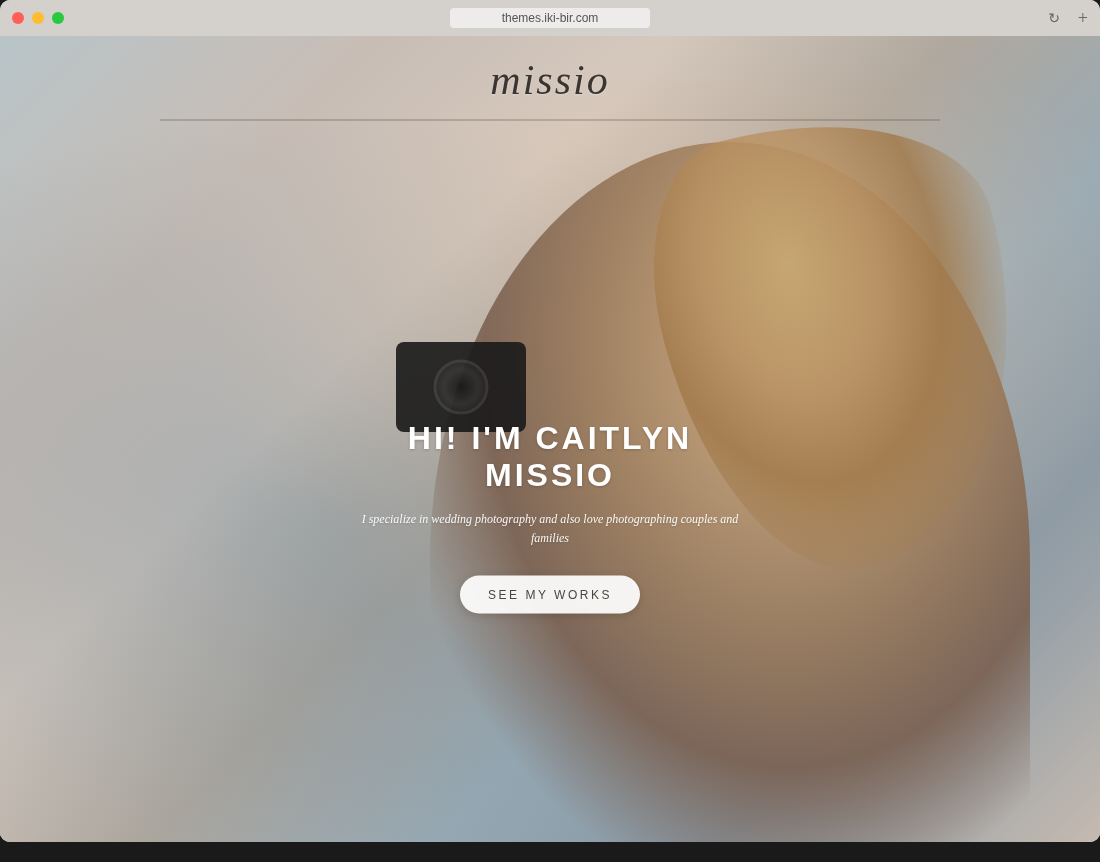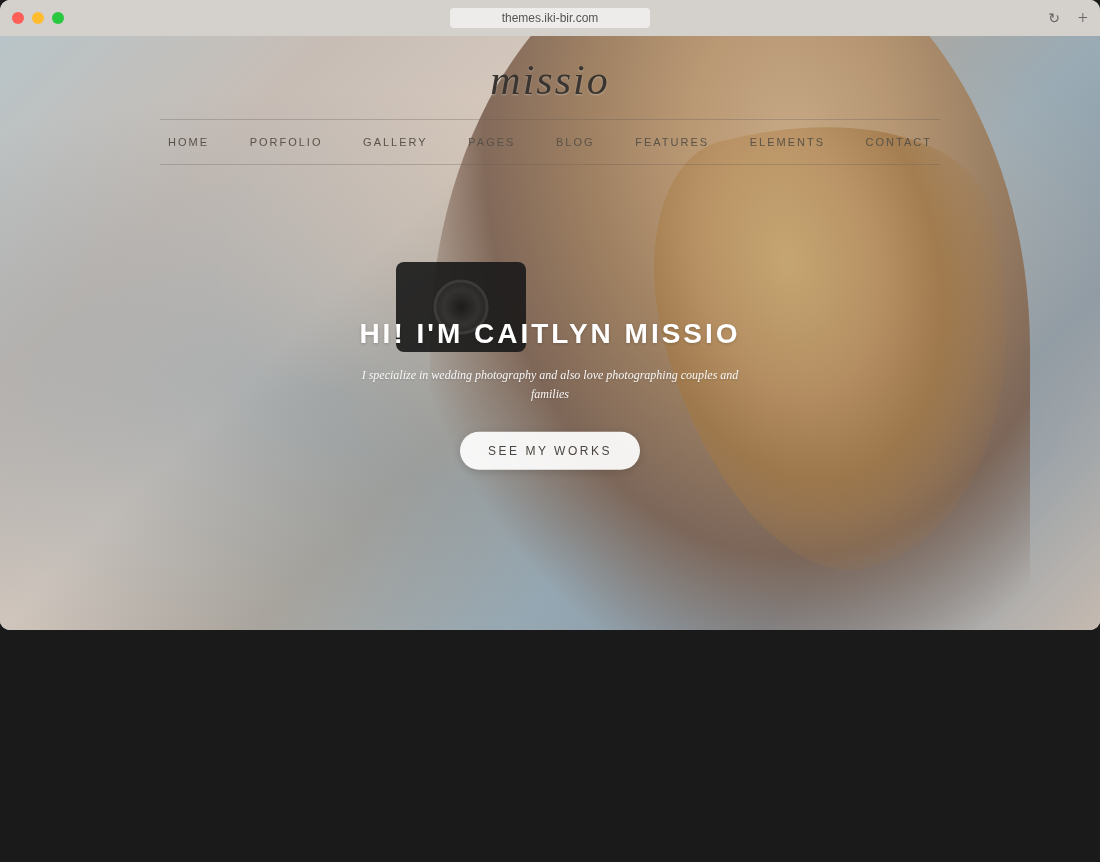--- a/index.html
+++ b/index.html
@@ -11,21 +11,21 @@
     body {
       width: 1100px;
       height: 862px;
       background: #1a1a1a;
       font-family: 'Georgia', serif;
       overflow: hidden;
     }
 
     .mac-window {
       width: 1100px;
-      height: 630px;
+      height: 842px;
       background: #e8e4e0;
       border-radius: 10px;
       overflow: hidden;
       display: flex;
       flex-direction: column;
     }
 
     .mac-titlebar {
       background: #d4d0cc;
       height: 36px;
@@ -232,21 +232,21 @@
       top: 50%;
       left: 50%;
       transform: translate(-50%, -10%);
       text-align: center;
       z-index: 10;
       width: 400px;
     }
 
     .hero-title {
       font-family: -apple-system, 'Helvetica Neue', sans-serif;
-      font-size: 28px;
+      font-size: 32px;
       font-weight: 600;
       color: #ffffff;
       letter-spacing: 3px;
       text-transform: uppercase;
       margin-bottom: 16px;
       text-shadow: 0 1px 3px rgba(0,0,0,0.2);
     }
 
     .hero-subtitle {
       font-family: 'Georgia', serif;
@@ -298,30 +298,20 @@
     <div class="hero-bg"></div>
     <div class="person-silhouette"></div>
     <div class="hair-effect"></div>
     <div class="camera-element">
       <div class="camera-lens"></div>
     </div>
 
     <div class="site-header">
       <div class="site-logo">missio</div>
       <div class="nav-divider"></div>
-      <nav class="site-nav">
-        <div class="nav-item">HOME</div>
-        <div class="nav-item">PORFOLIO</div>
-        <div class="nav-item">GALLERY</div>
-        <div class="nav-item">PAGES</div>
-        <div class="nav-item">BLOG</div>
-        <div class="nav-item">FEATURES</div>
-        <div class="nav-item">ELEMENTS</div>
-        <div class="nav-item">CONTACT</div>
-      </nav>
       <div class="nav-divider-bottom"></div>
     </div>
 
     <div class="hero-content">
       <h1 class="hero-title">HI! I'M CAITLYN MISSIO</h1>
       <p class="hero-subtitle">I specialize in wedding photography and also love photographing couples and families</p>
       <button class="hero-btn">SEE MY WORKS</button>
     </div>
   </div>
 </div>

